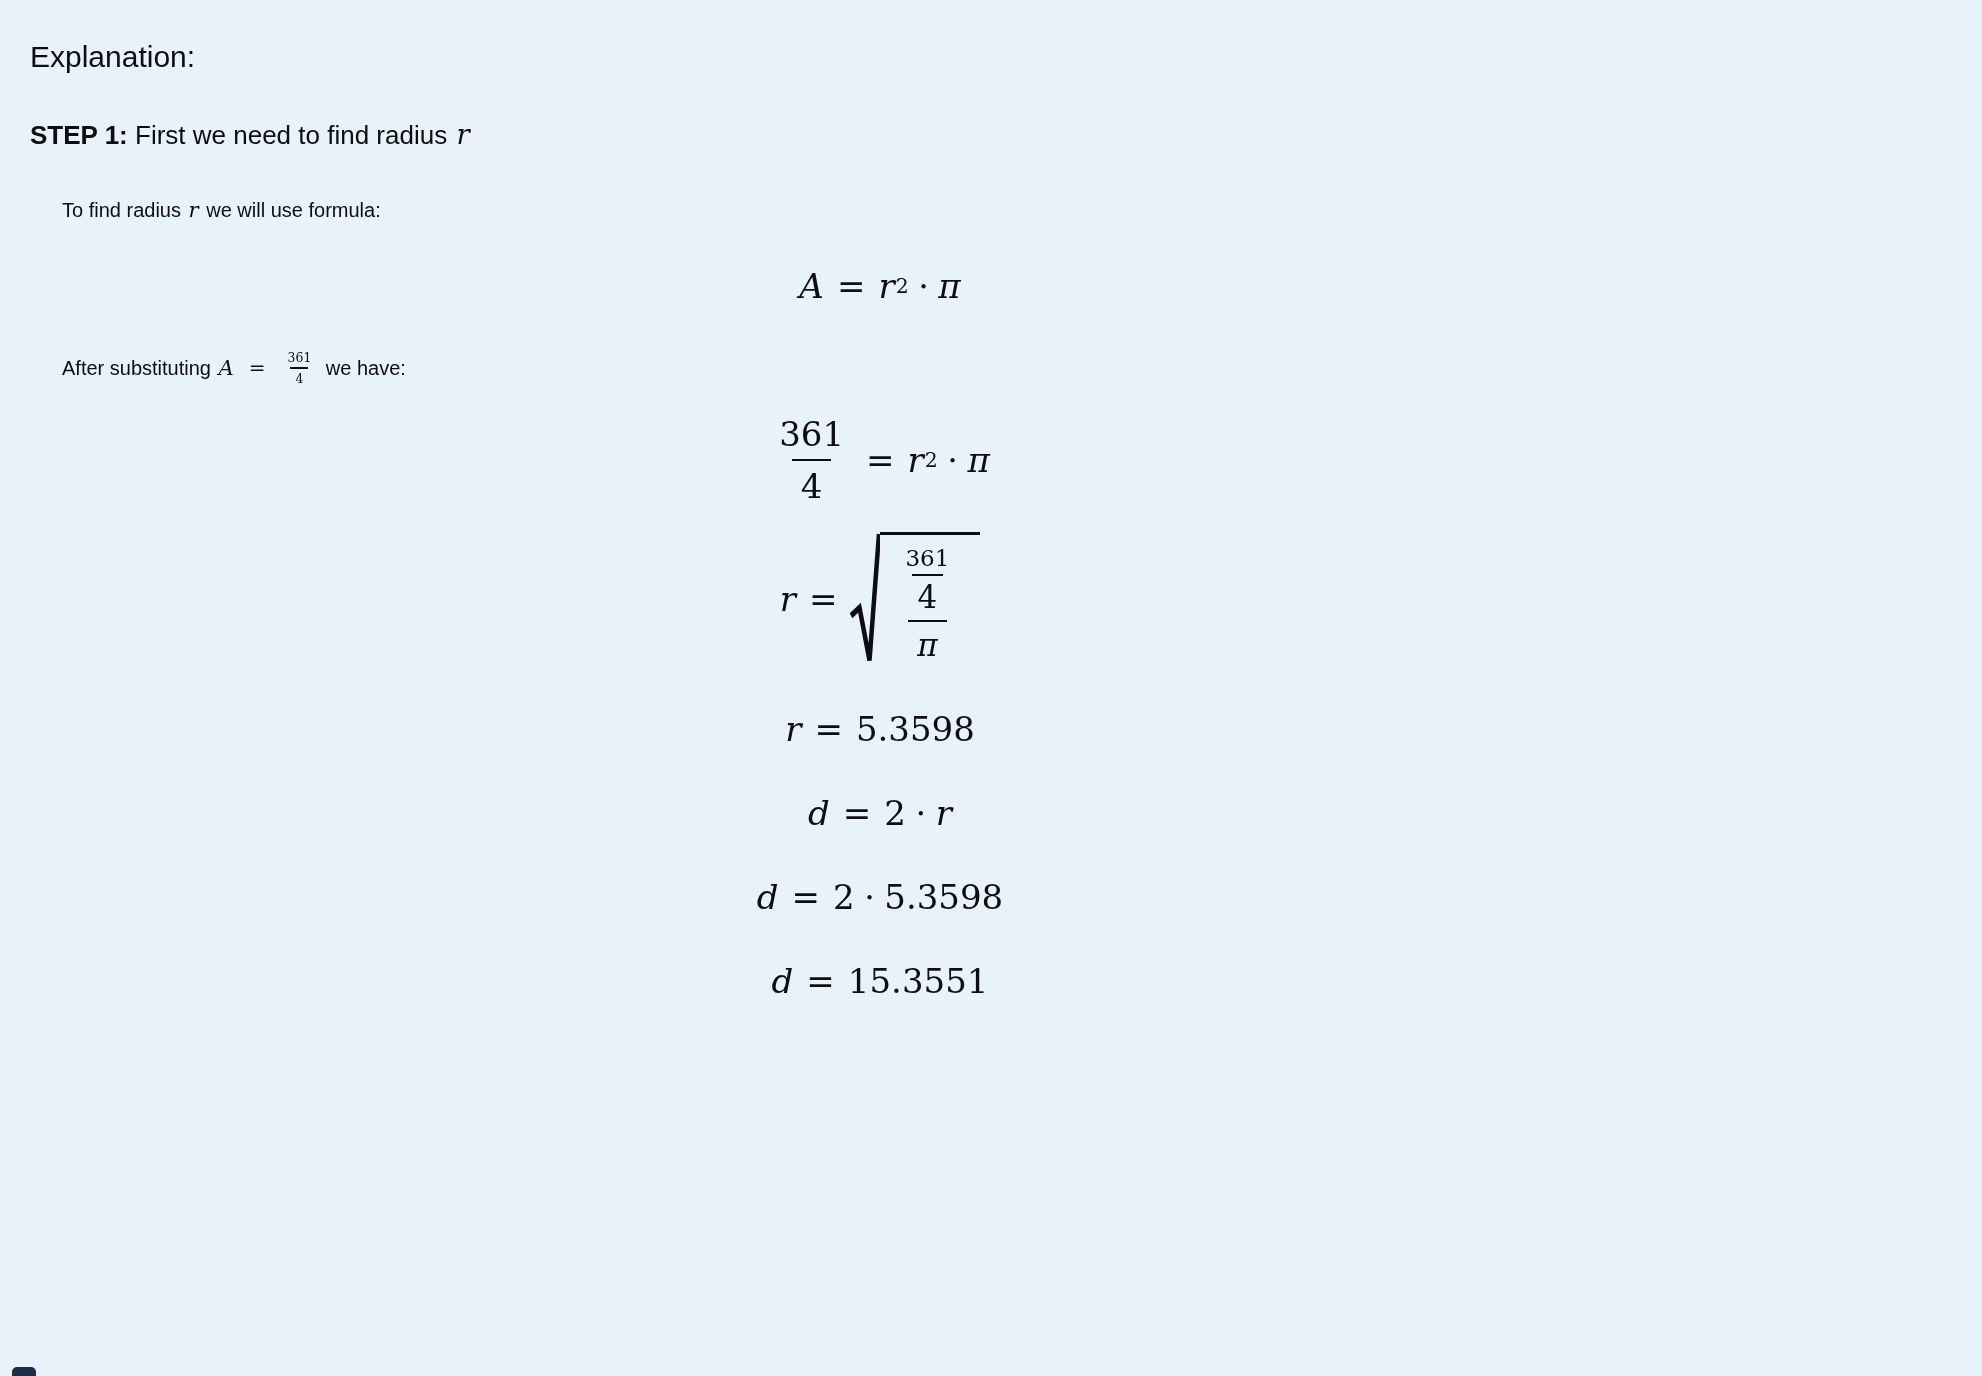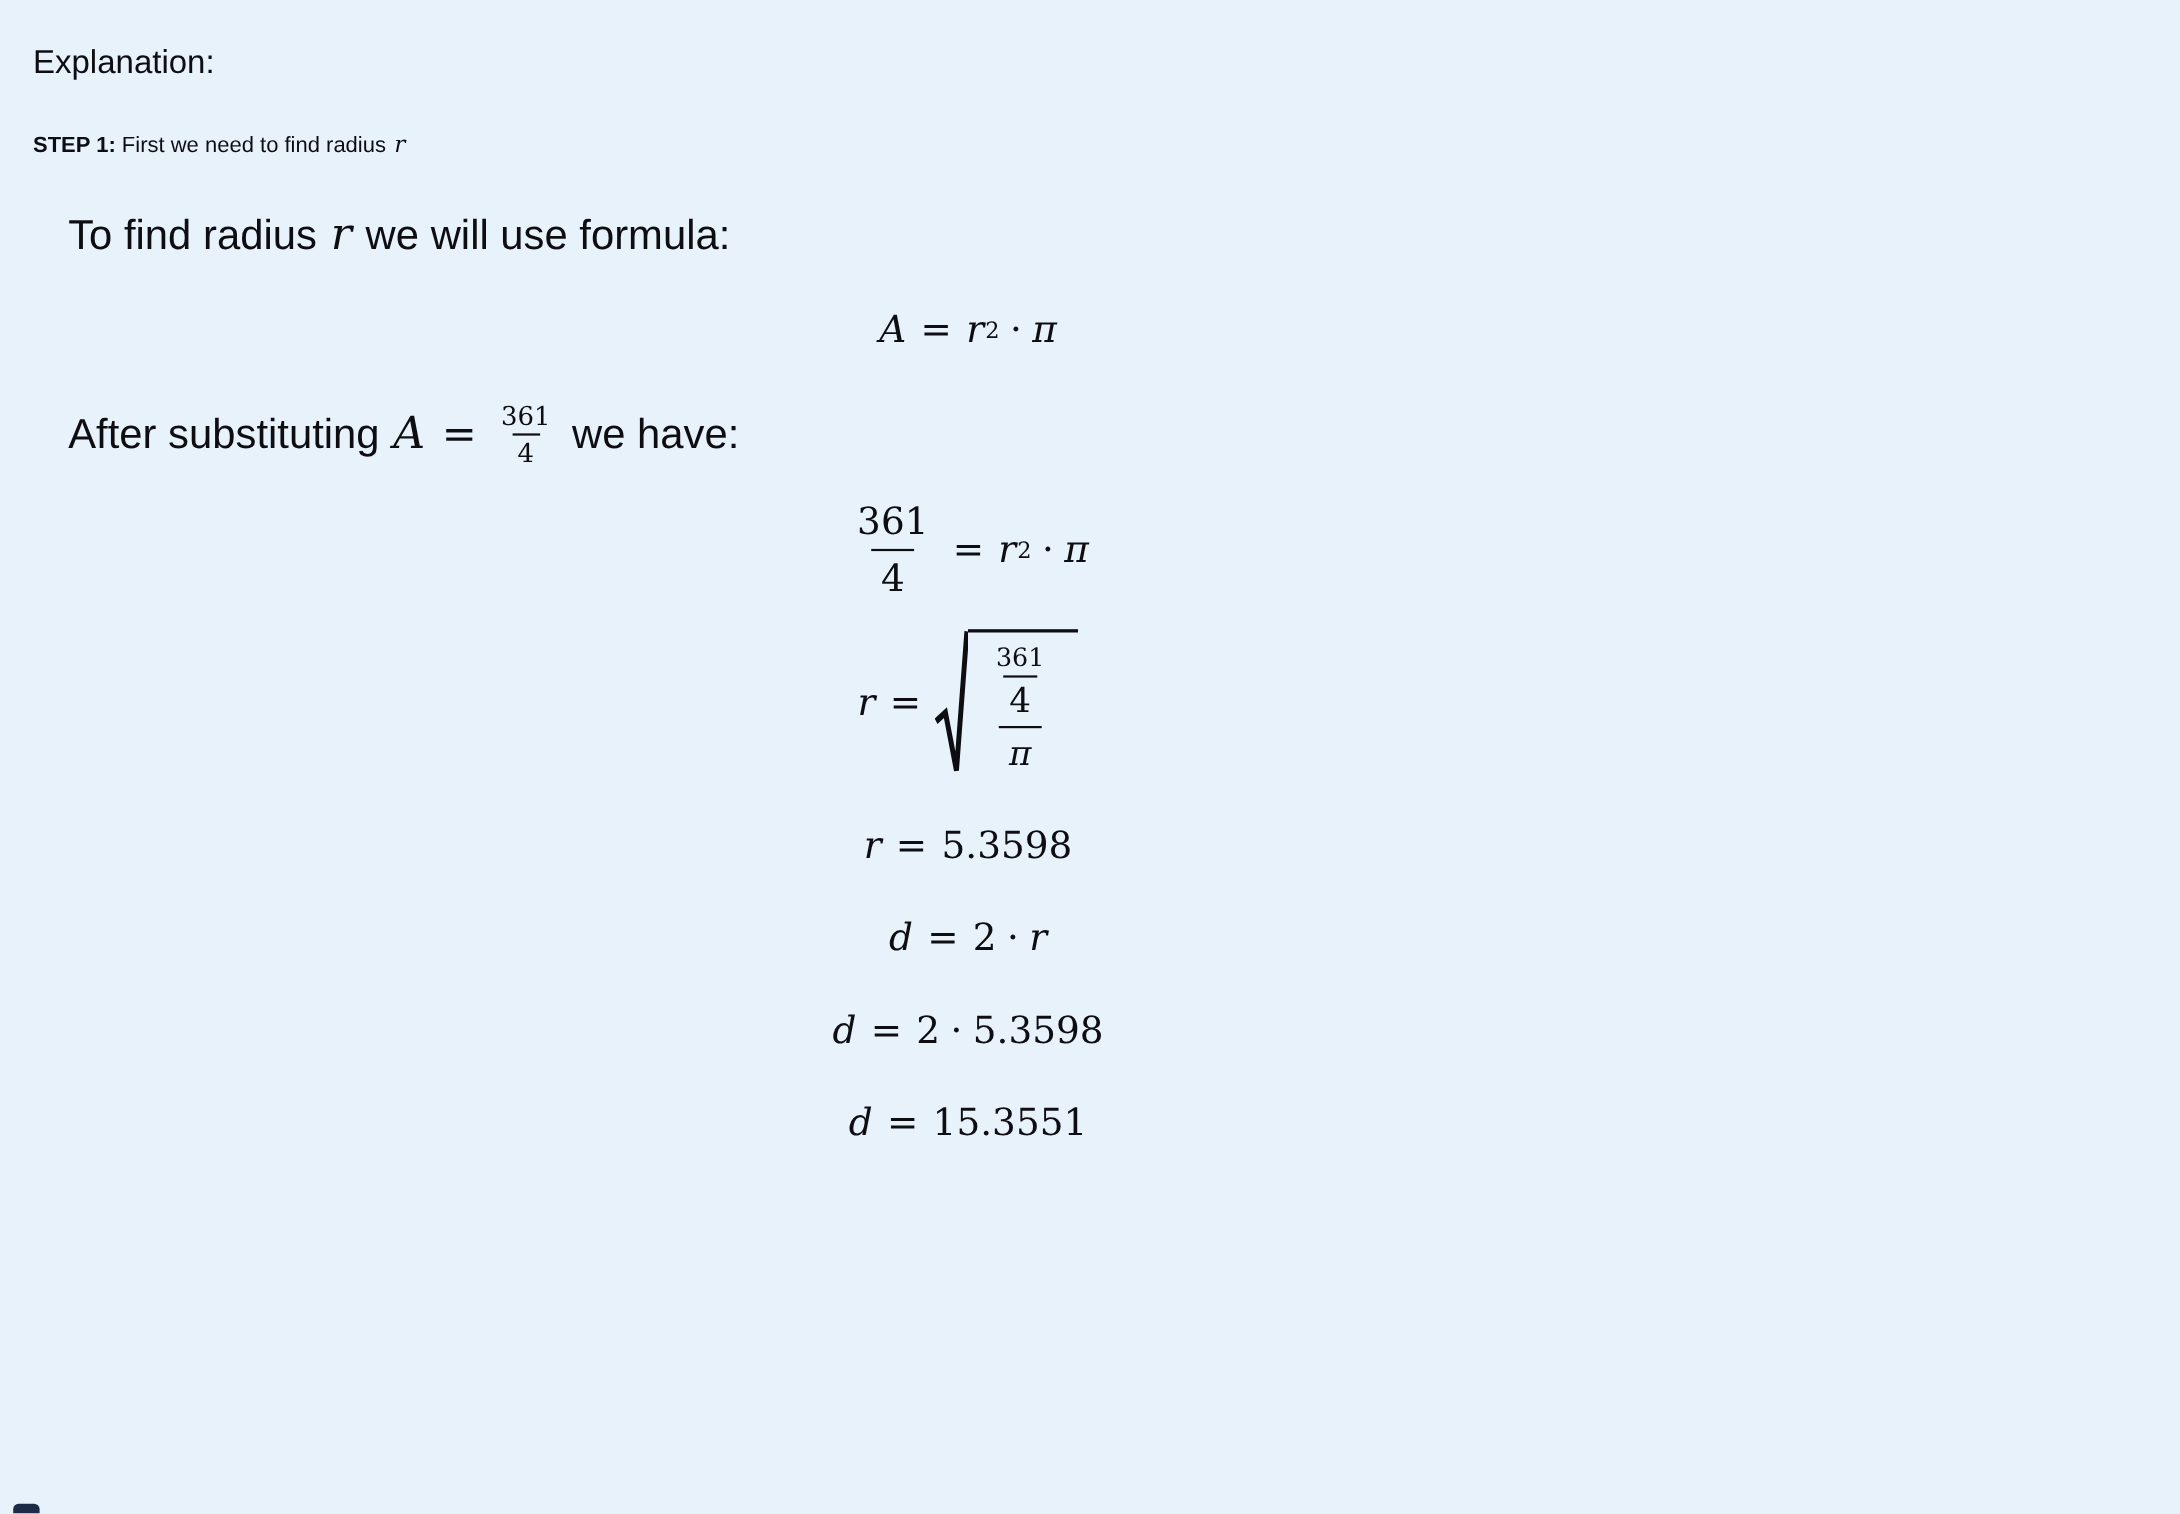--- a/index.html
+++ b/index.html
@@ -16,26 +16,26 @@
     padding: 34px 0 0 30px;
   }
 
   
   .heading {
     font-size: 30px;
     font-weight: normal;
     margin-top: 6px;
   }
   .step-line {
-    font-size: 20px;
+    font-size: 26px;
     margin-top: 44px;
   }
   .step-label { font-weight: bold; }
   .sub-line {
-    font-size: 38px;
+    font-size: 20px;
     margin-top: 46px;
     padding-left: 32px;
   }
 
   
   .math, .mi, .mn, .op, .dot, .sup {
     font-family: "DejaVu Serif", serif;
   }
   .mi { font-style: italic; }
   .ivar {

